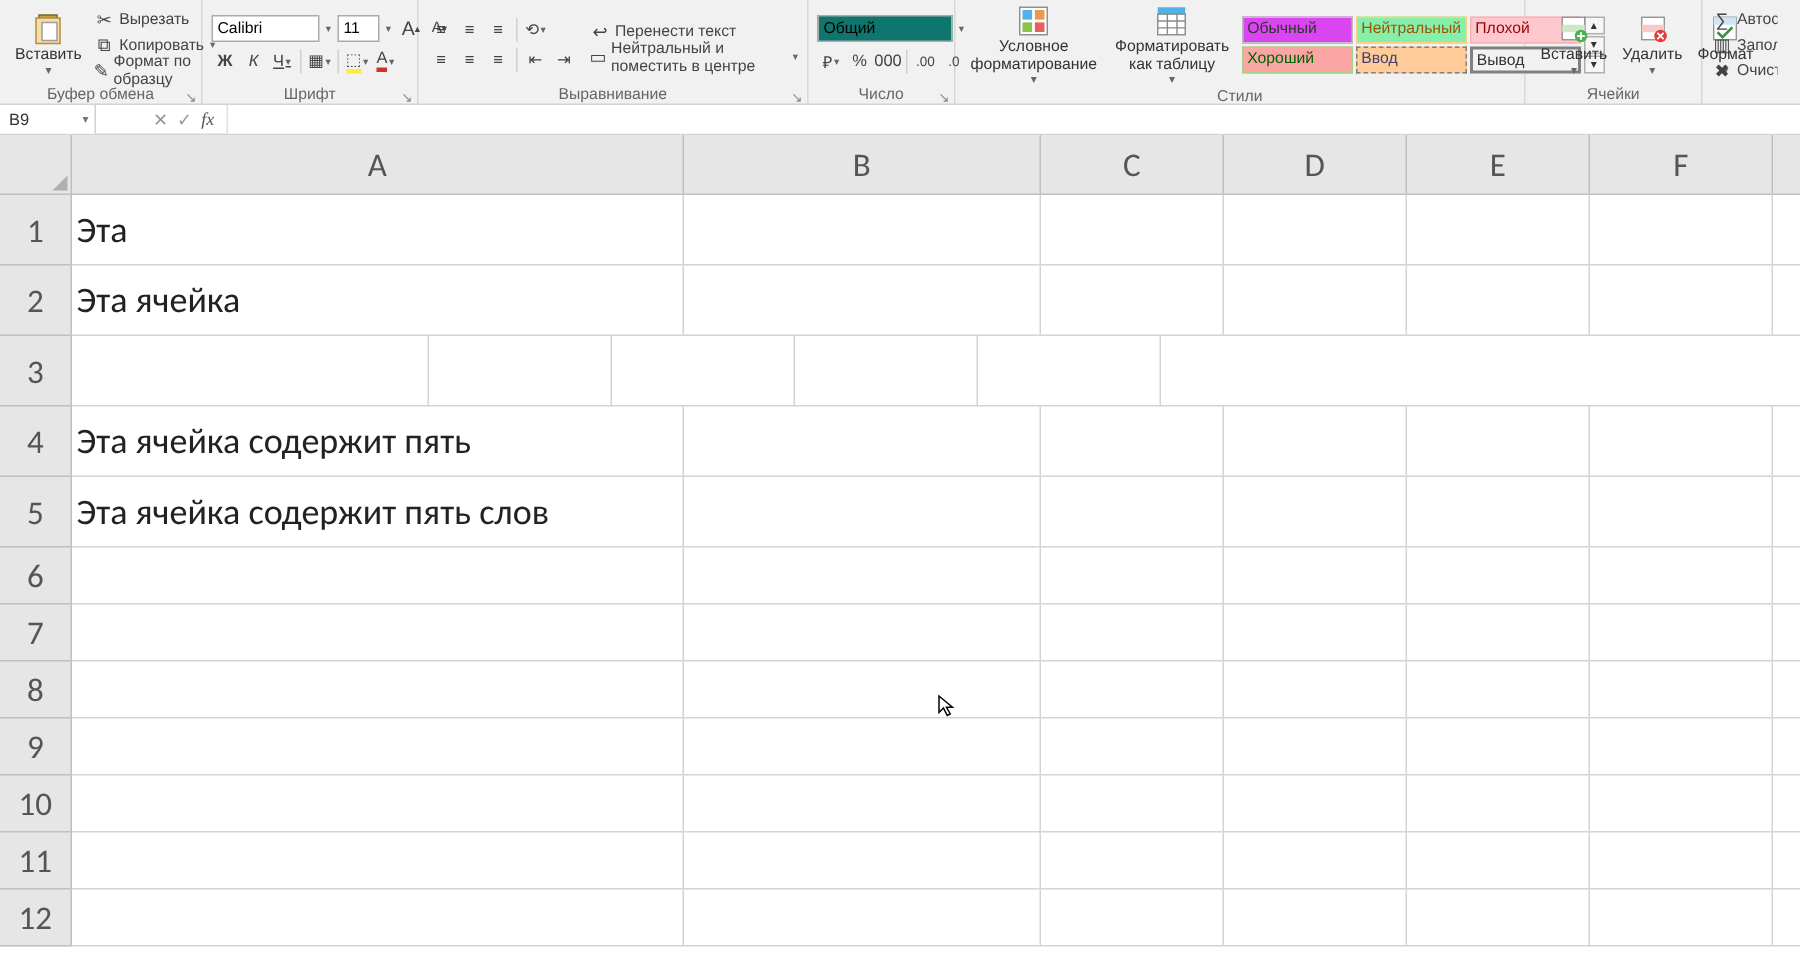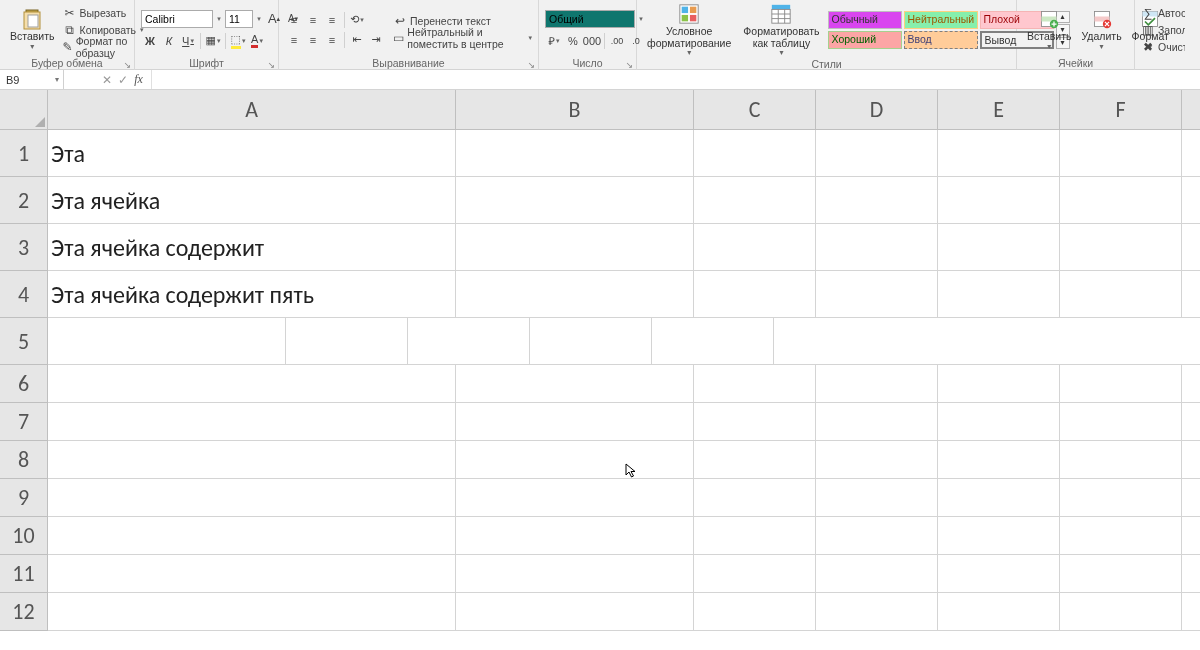--- a/index.html
+++ b/index.html
@@ -354,36 +354,36 @@
       </div>
     <div class="crow">
         <div class="cell c-A">Эта ячейка</div>
         <div class="cell c-B"></div>
         <div class="cell c-C"></div>
         <div class="cell c-D"></div>
         <div class="cell c-E"></div>
         <div class="cell c-F"></div>
       </div>
     <div class="crow">
-        <div class="cell c-A">Эта ячейка содержит</div>
         <div class="cell c-B"></div>
         <div class="cell c-C"></div>
         <div class="cell c-D"></div>
         <div class="cell c-E"></div>
         <div class="cell c-F"></div>
       </div>
     <div class="crow">
         <div class="cell c-A">Эта ячейка содержит пять</div>
         <div class="cell c-B"></div>
         <div class="cell c-C"></div>
         <div class="cell c-D"></div>
         <div class="cell c-E"></div>
         <div class="cell c-F"></div>
       </div>
     <div class="crow">
+        <div class="cell c-A">Эта ячейка содержит пять слов</div>
         <div class="cell c-B"></div>
         <div class="cell c-C"></div>
         <div class="cell c-D"></div>
         <div class="cell c-E"></div>
         <div class="cell c-F"></div>
       </div>
     <div class="crow short">
         <div class="cell c-A"></div>
         <div class="cell c-B"></div>
         <div class="cell c-C"></div>

